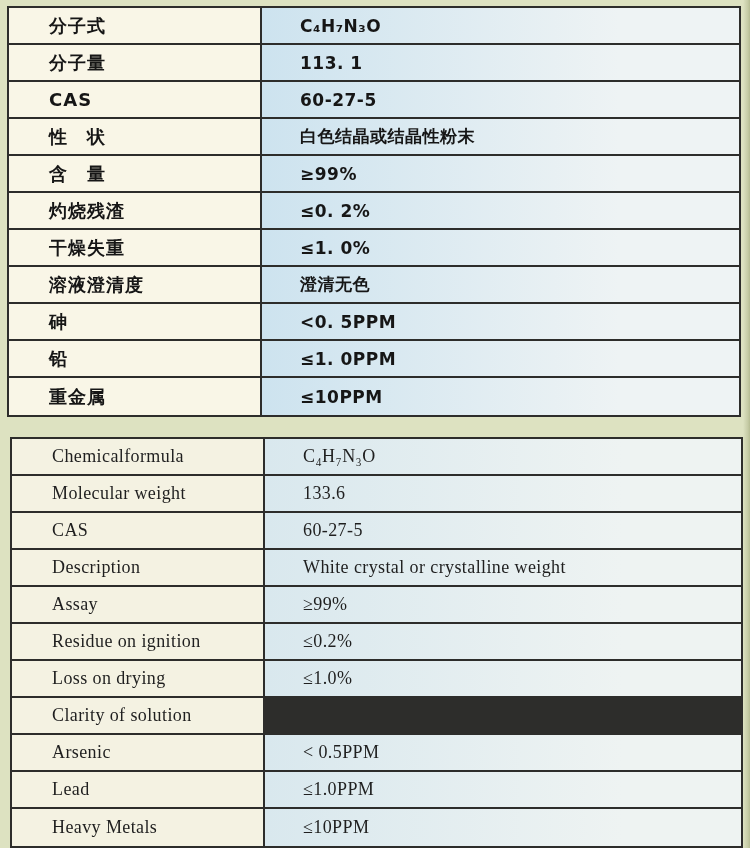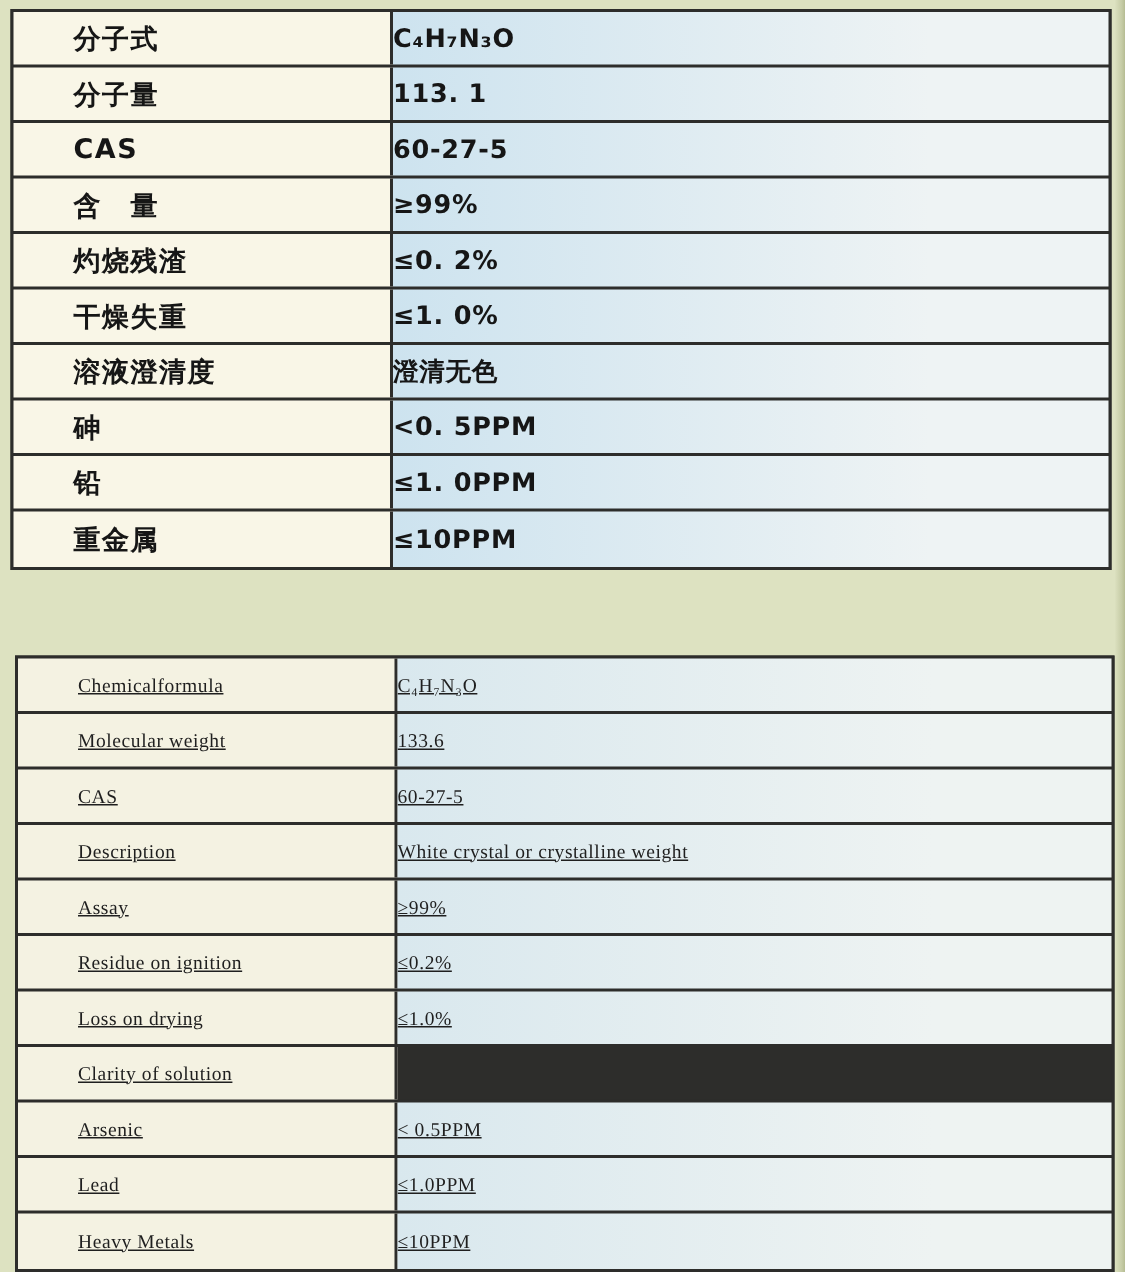--- a/index.html
+++ b/index.html
@@ -45,20 +45,21 @@
     white-space: nowrap;
   }
   .label-cell {
     width: 253px;
     flex: 0 0 253px;
     border-right: 2px solid var(--border, #2d2d2b);
     padding-left: 40px;
   }
   .value-cell {
     flex: 1 1 auto;
+    padding-left: 38px;
   }
 
   
   .t-cn .label-cell {
     background: var(--t1-label-bg, #f9f6e7);
     font-size: 18px;
     font-weight: 700;
     color: var(--ink, #161616);
     letter-spacing: 1px;
   }
@@ -66,24 +67,23 @@
     background: linear-gradient(90deg, var(--t1-value-bg, #cde3ef) 0%, var(--t1-value-fade, #eef3f4) 75%);
     font-size: 17px;
     font-weight: 700;
     color: var(--ink, #161616);
     letter-spacing: 0.5px;
   }
 
   
   .t-en .cell {
     font-family: "Liberation Serif", "DejaVu Serif", serif;
-    font-size: 13px;
+    font-size: 18px;
     color: #1f1f1f;
     letter-spacing: 0.4px;
-    text-decoration: underline;
   }
   .t-en .label-cell {
     background: var(--t2-label-bg, #f4f2e2);
   }
   .t-en .value-cell {
     background: linear-gradient(90deg, var(--t2-value-bg, #d9e8ee) 0%, var(--t2-value-fade, #eef3f2) 75%);
   }
 </style>
 </head>
 <body>
@@ -95,20 +95,24 @@
       <div class="cell label-cell">分子式</div>
       <div class="cell value-cell">C₄H₇N₃O</div>
     </div>
     <div class="row">
       <div class="cell label-cell">分子量</div>
       <div class="cell value-cell">113. 1</div>
     </div>
     <div class="row">
       <div class="cell label-cell">CAS</div>
       <div class="cell value-cell">60-27-5</div>
+    </div>
+    <div class="row">
+      <div class="cell label-cell">性　状</div>
+      <div class="cell value-cell">白色结晶或结晶性粉末</div>
     </div>
     <div class="row">
       <div class="cell label-cell">含　量</div>
       <div class="cell value-cell">≥99%</div>
     </div>
     <div class="row">
       <div class="cell label-cell">灼烧残渣</div>
       <div class="cell value-cell">≤0. 2%</div>
     </div>
     <div class="row">

